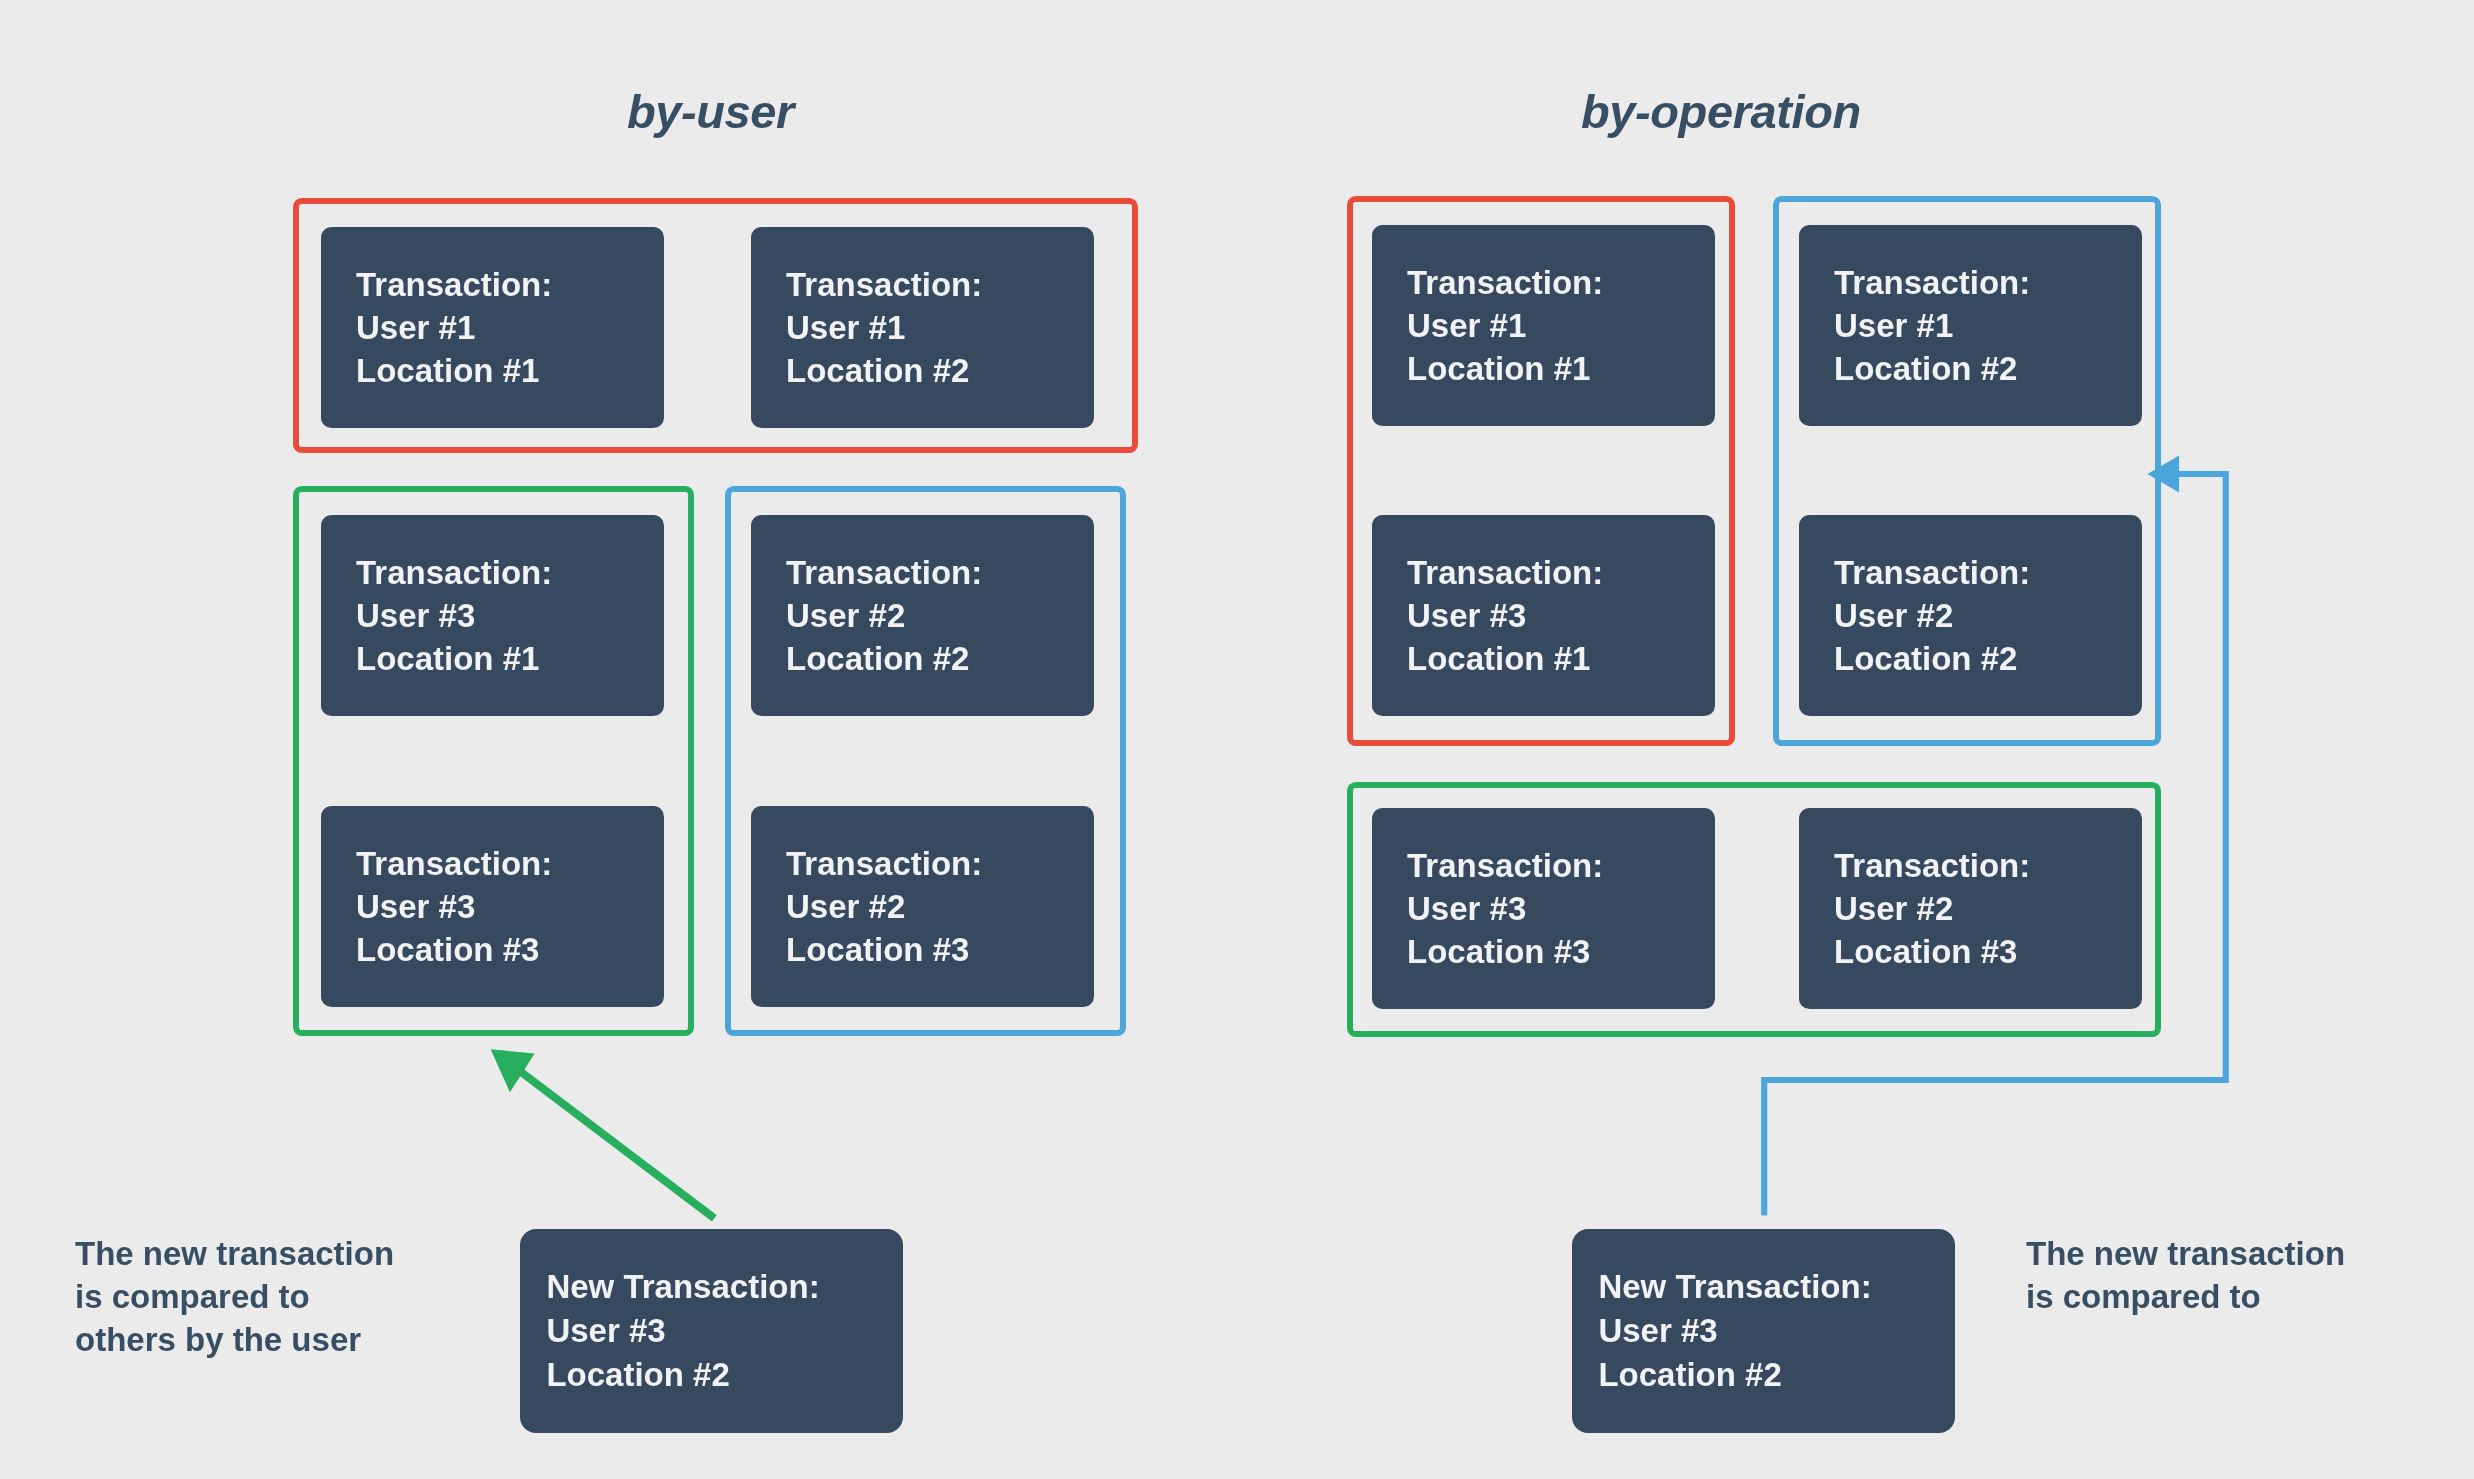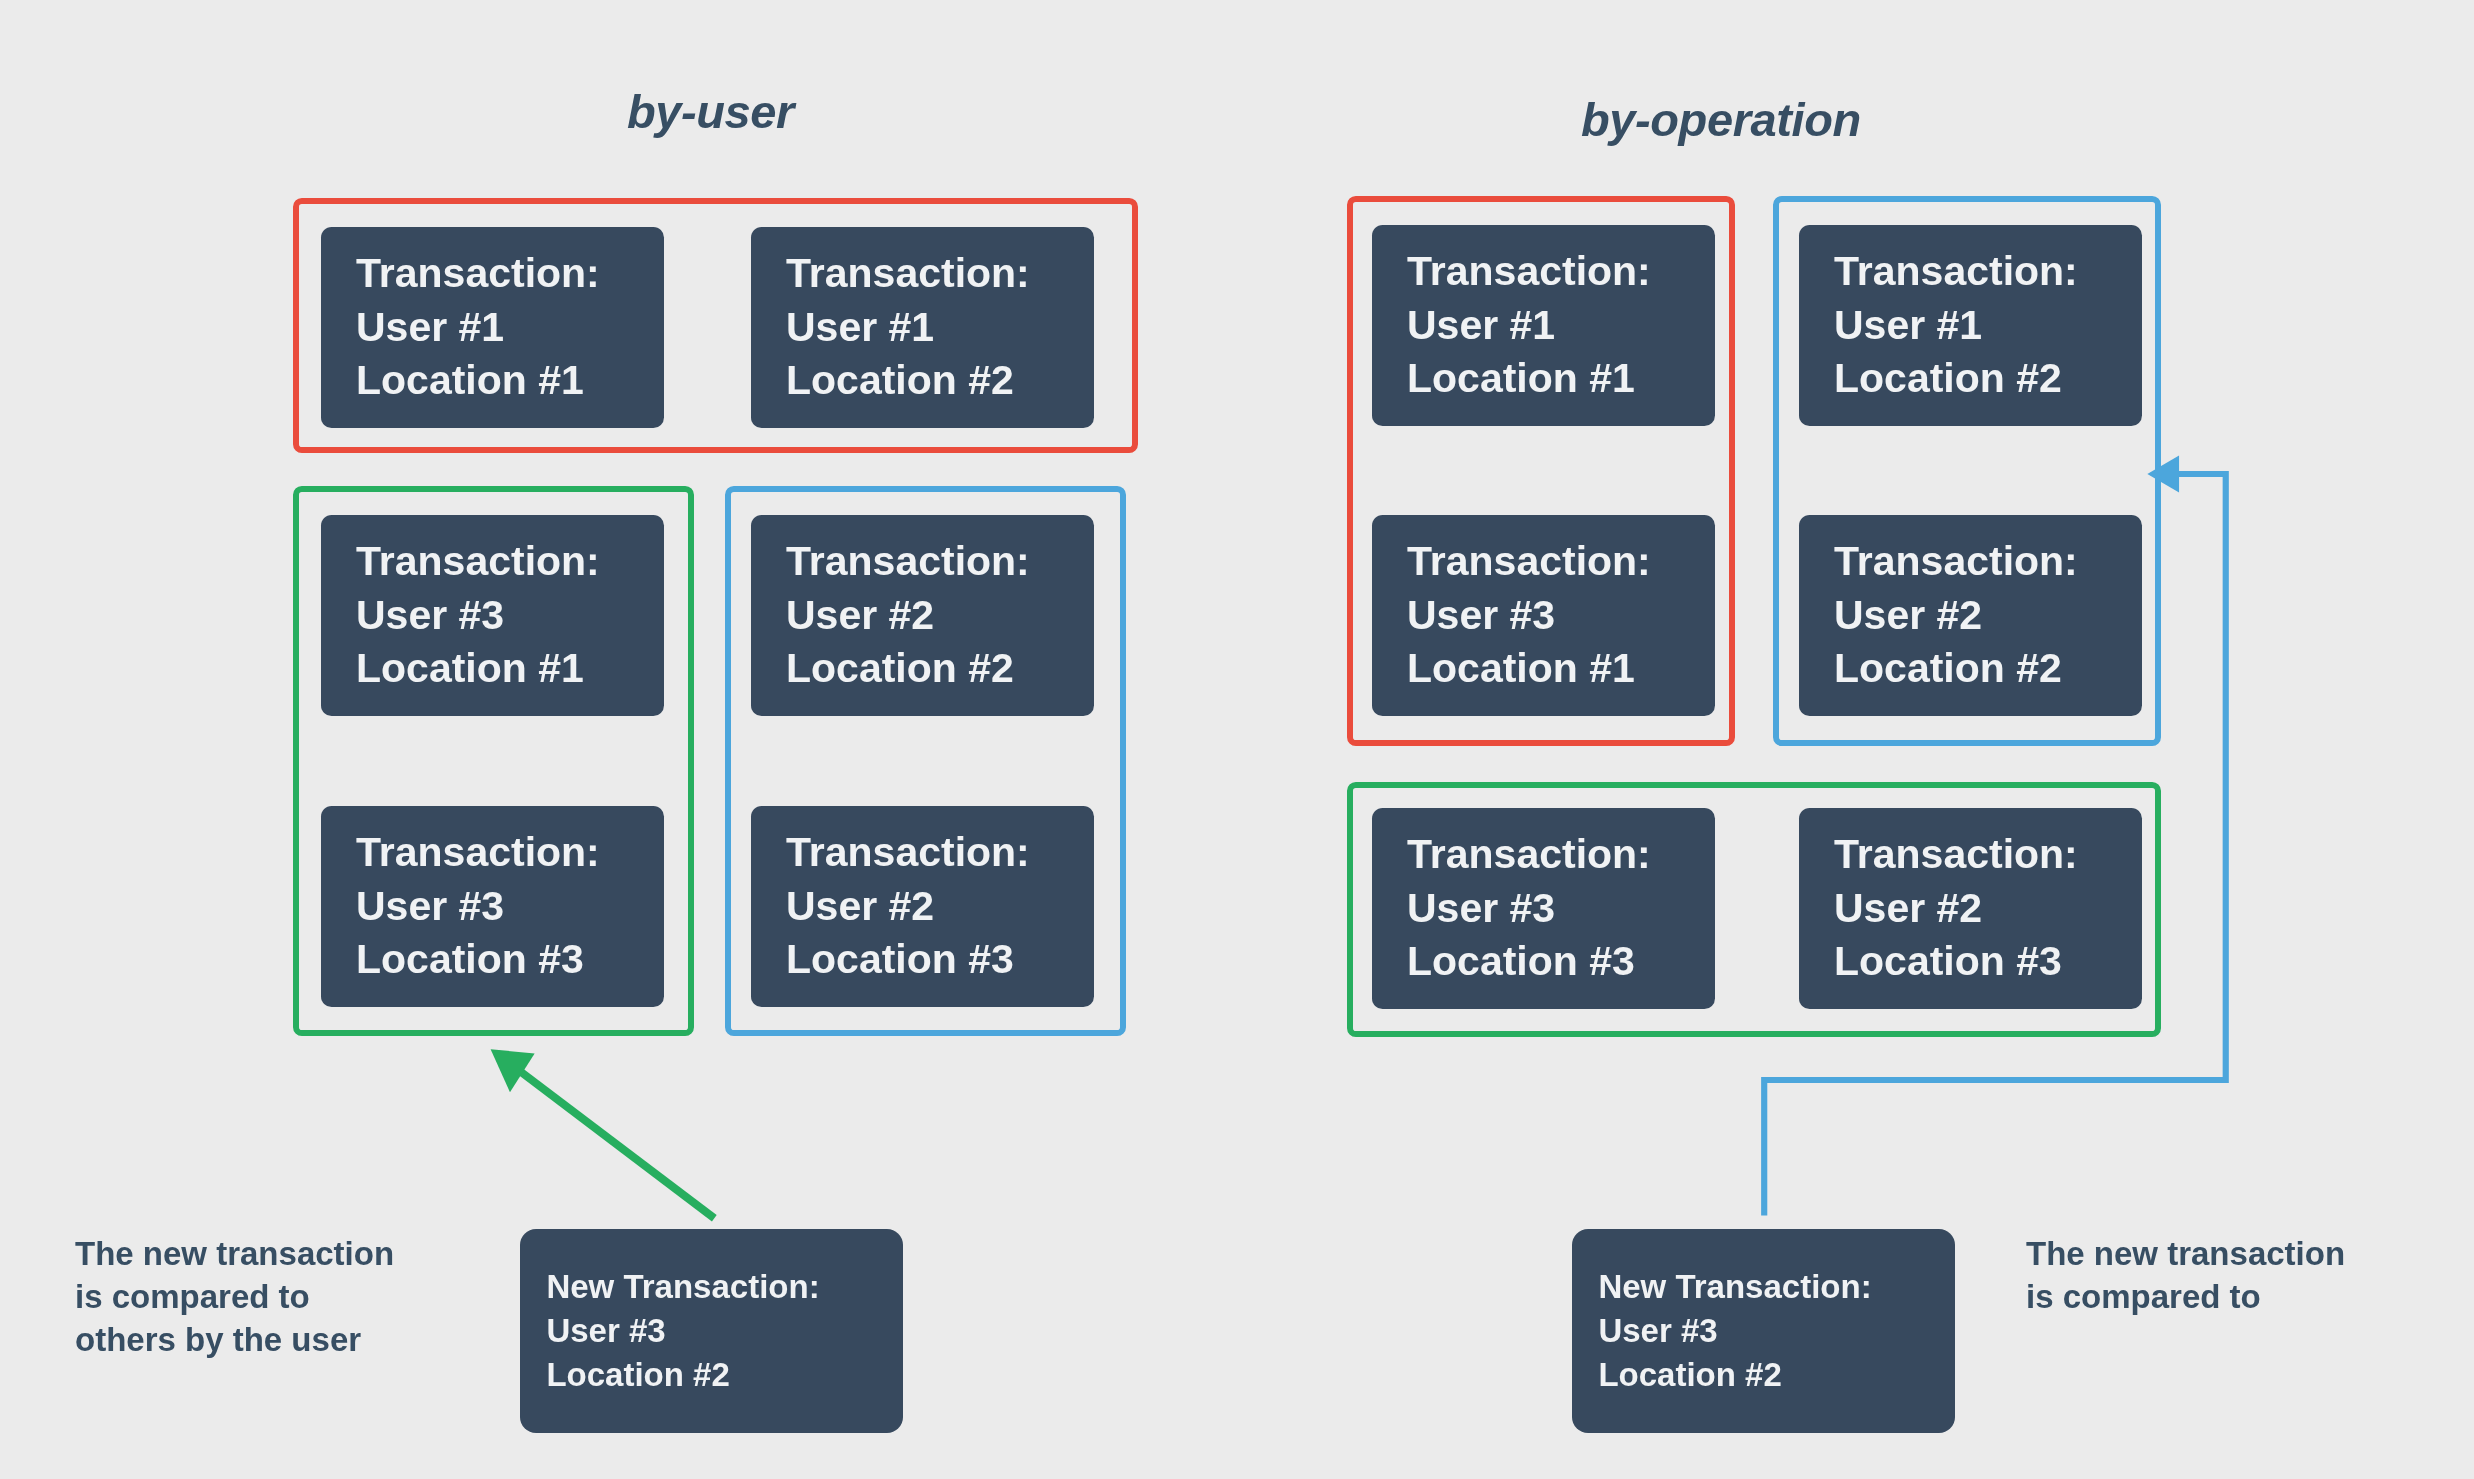--- a/index.html
+++ b/index.html
@@ -47,21 +47,21 @@
     background: #37495e;
     border-radius: 10.6px;
     color: #f0f2f4;
     display: flex;
     flex-direction: column;
     justify-content: center;
     padding-left: 35px;
     padding-right: 12.3px;
   }
   .card .line {
-    font-size: 41px;
+    font-size: 33px;
     font-weight: bold;
     line-height: 1.31;
     white-space: nowrap;
   }
 
   .newcard {
     position: absolute;
     box-sizing: border-box;
     background: #37495e;
     border-radius: 16px;
@@ -151,21 +151,21 @@
     <div class="line">User #3</div>
     <div class="line">Location #2</div>
   </div>
 
   <div class="caption" style="left:75px; top:1233px; width:414px;">
     <div>The new transaction</div>
     <div>is compared to</div>
     <div>others by the user</div>
   </div>
 
-  <div class="panel-title" style="left:1581px; top:92px;">by-operation</div>
+  <div class="panel-title" style="left:1581px; top:84px;">by-operation</div>
 
   <div class="group red" style="left:1347px; top:196px; width:388px; height:550px; border-width:6.2px;"></div>
 
   <div class="card" style="left:1372px; top:225px; width:343px; height:201px;">
     <div class="line">Transaction:</div>
     <div class="line">User #1</div>
     <div class="line">Location #1</div>
   </div>
 
   <div class="card" style="left:1372px; top:515px; width:343px; height:201px;">

